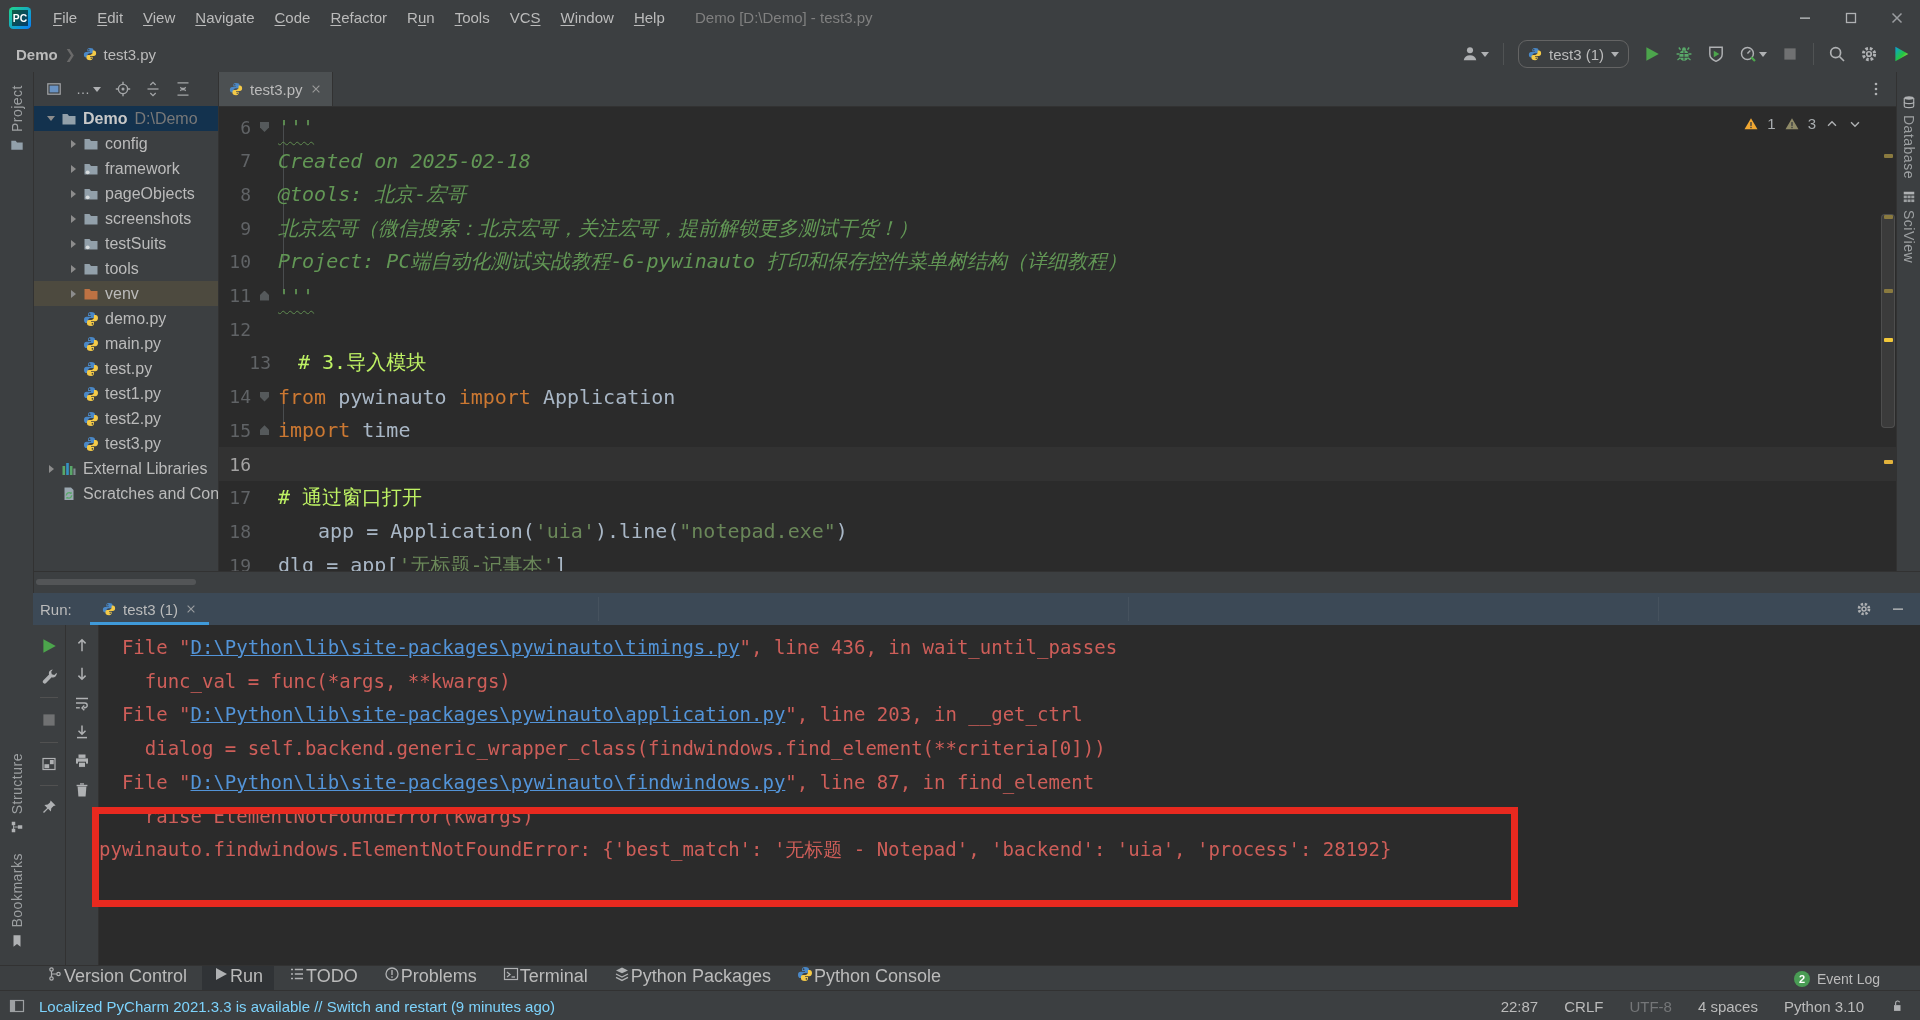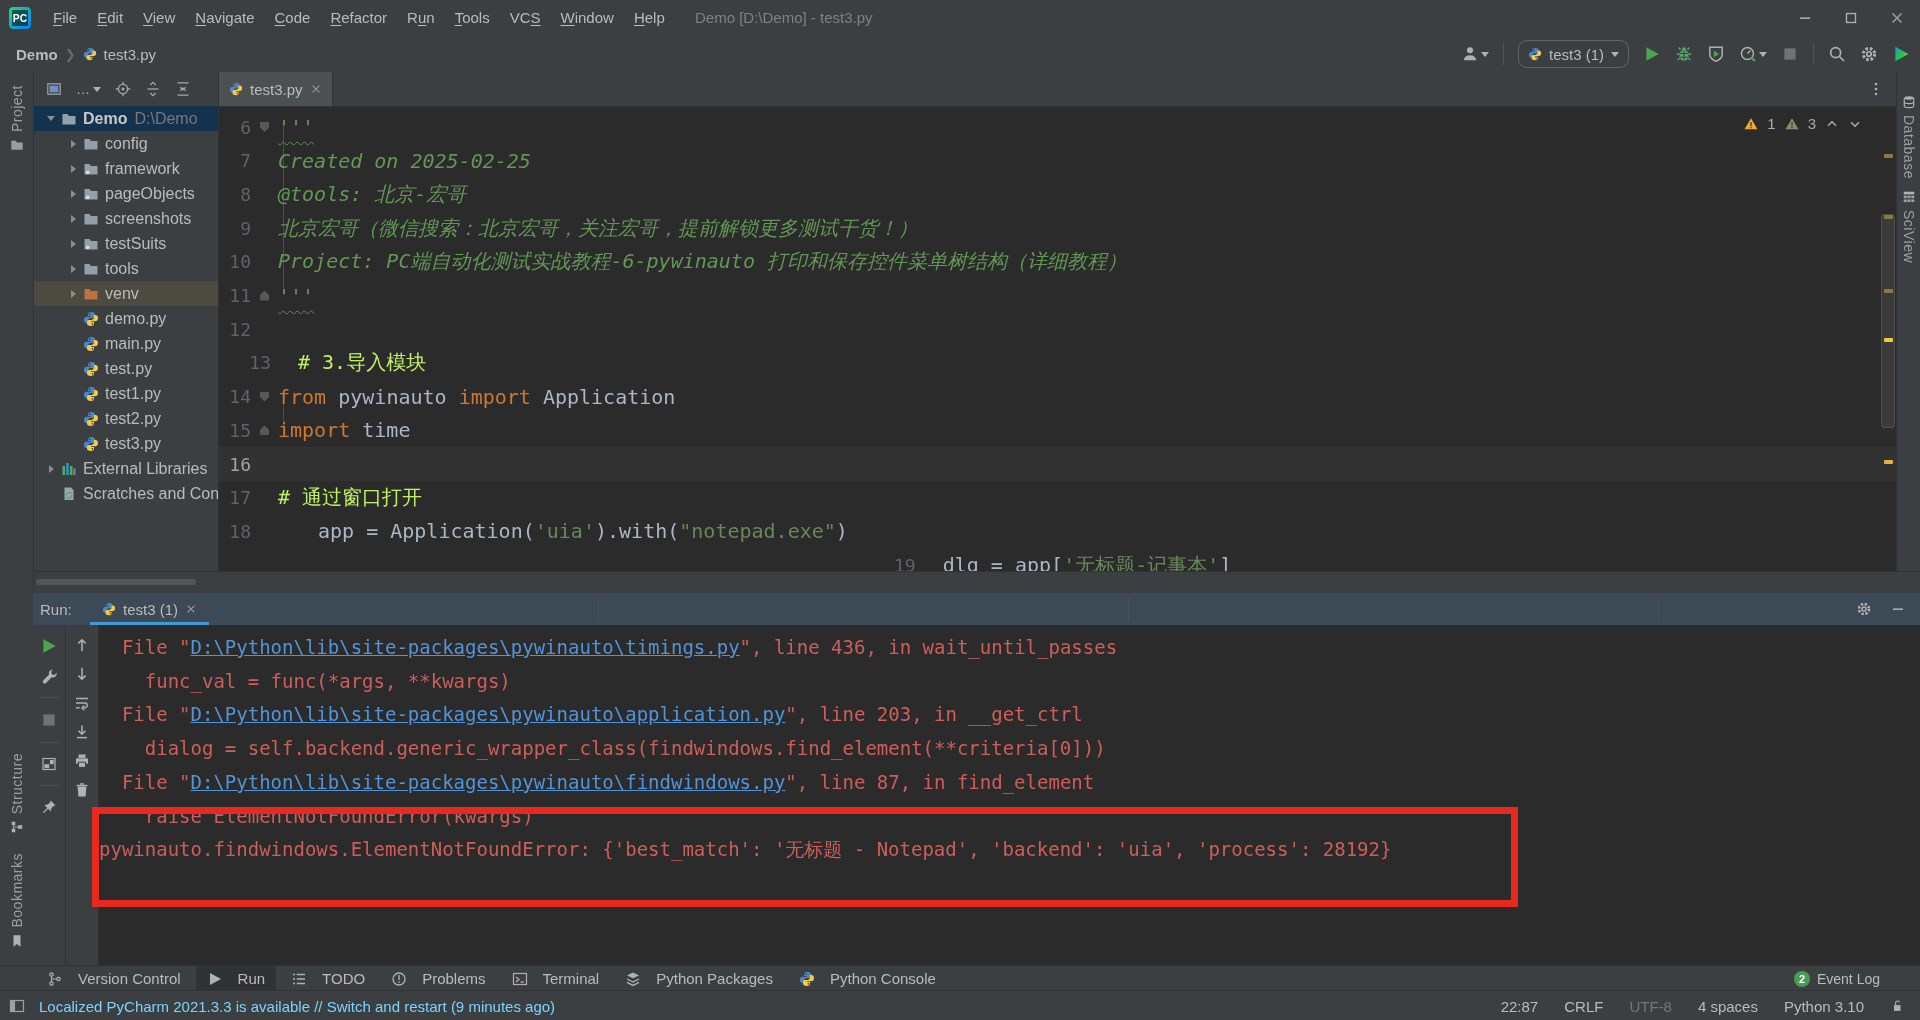--- a/index.html
+++ b/index.html
@@ -102,21 +102,21 @@
   .console{position:absolute;left:99px;top:32px;width:1821px;height:340px;background:#2B2B2B;overflow:hidden}
   .conrow{position:absolute;left:0;height:34px;line-height:34px;white-space:pre;font-family:"DejaVu Sans Mono","Liberation Mono",monospace;font-size:19px}
   .c-err{color:#CE5E59}
   .c-lnk{color:#5394D8;text-decoration:underline;cursor:pointer}
   .c-out{color:#BBBBBB}
   .redbox{position:absolute;left:92px;top:807px;width:1412px;height:86px;border:7px solid #E8291F;z-index:6;pointer-events:none}
 
   
   .twbar{position:absolute;left:0;top:965px;width:1920px;height:25px;background:#3C3F41;border-top:1px solid #323232;display:flex;align-items:center}
   .twtabs{display:flex;align-items:center;height:100%;padding-left:36px;gap:4px}
-  .tw-tab{display:flex;align-items:center;gap:15px;height:100%;padding:0 11px;font-size:15px;color:#BBBBBB}
+  .tw-tab{display:flex;gap:1px;height:100%;padding:0 11px;font-size:18px;color:#BBBBBB}
   .tw-tab.active{background:#303336}
   .eventlog{position:absolute;right:40px;top:0;height:25px;display:flex;align-items:center;gap:7px;font-size:14px}
   .badge{width:16px;height:16px;border-radius:50%;background:#499C54;color:#FFFFFF;font-size:11px;display:flex;align-items:center;justify-content:center;font-weight:bold}
 
   .statusbar{position:absolute;left:0;top:990px;width:1920px;height:30px;background:#3C3F41;border-top:1px solid #323232;display:flex;align-items:center;font-size:15px}
   .statusbar .ic.first{margin:0 14px 0 9px}
   .smsg{color:#7dd3fc}
   .sright{position:absolute;right:16px;display:flex;align-items:center;gap:26px}
   .sitem{color:#BBBBBB}
   .sitem.dim{color:#747678}
@@ -563,21 +563,21 @@
         <div class="crow" style="top: 3px;">
           <span class="num">6</span>
           <span class="foldc">
             <span class="fold-open"></span>
           </span>
           <span class="code"><span class="doc wavy">'''</span></span>
         </div>
         <div class="crow" style="top: 36.7px;">
           <span class="num">7</span>
           <span class="foldc"></span>
-          <span class="code"><span class="doc i">Created on 2025-02-25</span></span>
+          <span class="code"><span class="doc i">Created on 2025-02-18</span></span>
         </div>
         <div class="crow" style="top: 70.4px;">
           <span class="num">8</span>
           <span class="foldc"></span>
           <span class="code"><span class="doc i">@tools: 北京-宏哥</span></span>
         </div>
         <div class="crow" style="top: 104.1px;">
           <span class="num">9</span>
           <span class="foldc"></span>
           <span class="code"><span class="doc i">北京宏哥（微信搜索：北京宏哥，关注宏哥，提前解锁更多测试干货！）</span></span>
@@ -624,23 +624,23 @@
           <span class="code"></span>
         </div>
         <div class="crow" style="top: 373.7px;">
           <span class="num">17</span>
           <span class="foldc"></span>
           <span class="code"><span class="cmt"># 通过窗口打开</span></span>
         </div>
         <div class="crow" style="top: 407.4px; gap: 20px;">
           <span class="num">18</span>
           <span class="foldc"></span>
-          <span class="code"><span class="pln">app = Application(</span><span class="str">'uia'</span><span class="pln">).with(</span><span class="str">"notepad.exe"</span><span class="pln">)</span></span>
-        </div>
-        <div class="crow" style="top: 441.1px; justify-content: center;">
+          <span class="code"><span class="pln">app = Application(</span><span class="str">'uia'</span><span class="pln">).line(</span><span class="str">"notepad.exe"</span><span class="pln">)</span></span>
+        </div>
+        <div class="crow" style="top: 441.1px;">
           <span class="num">19</span>
           <span class="foldc"></span>
           <span class="code"><span class="pln">dlg = app[</span><span class="str">'无标题-记事本'</span><span class="pln">]</span></span>
         </div>
       </div>
     <div class="inspections">
       <span class="ic sm">
           <svg viewBox="0 0 16 16">
             <path d="M8 1.5L15.4 14H.6z" fill="#F0A732"></path>
             <rect x="7.2" y="5.8" width="1.6" height="4.4" fill="#3C3F41"></rect>

